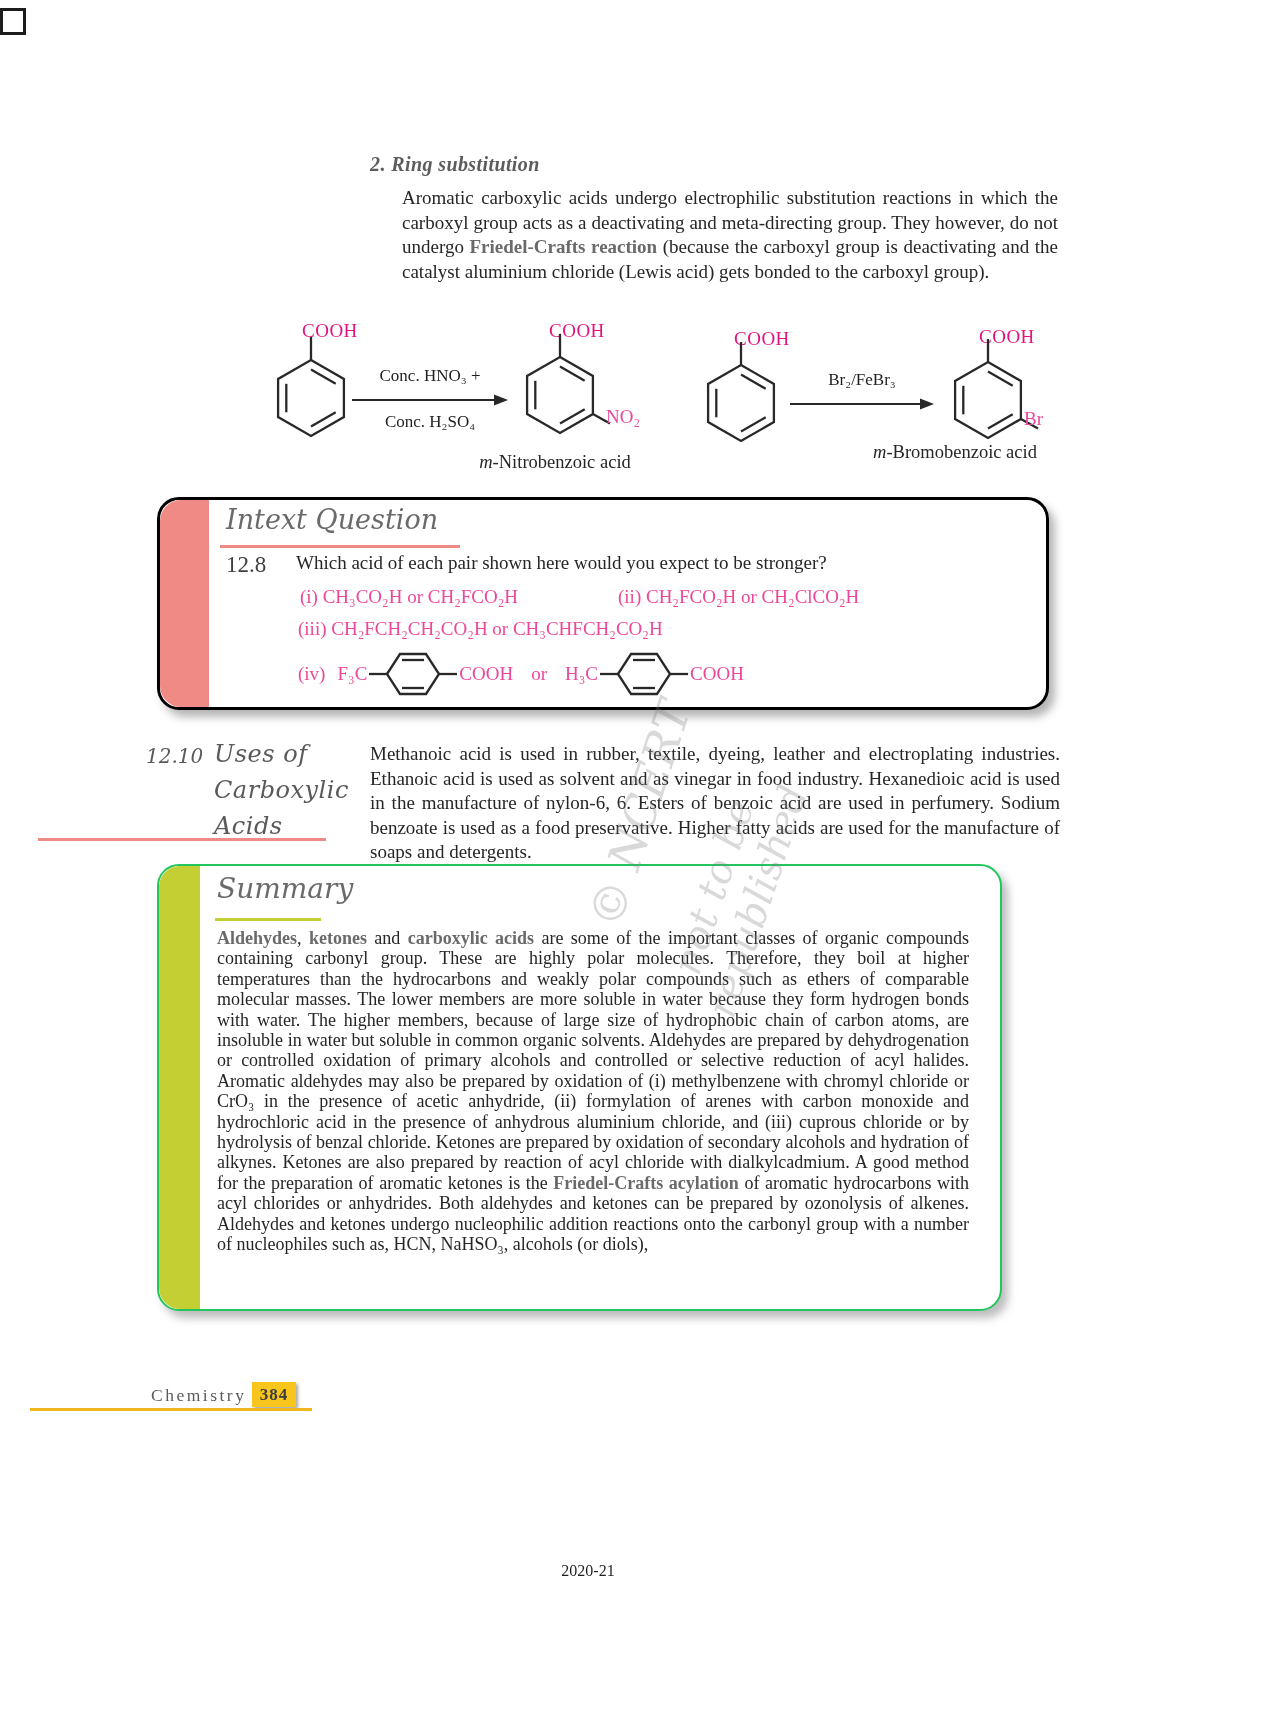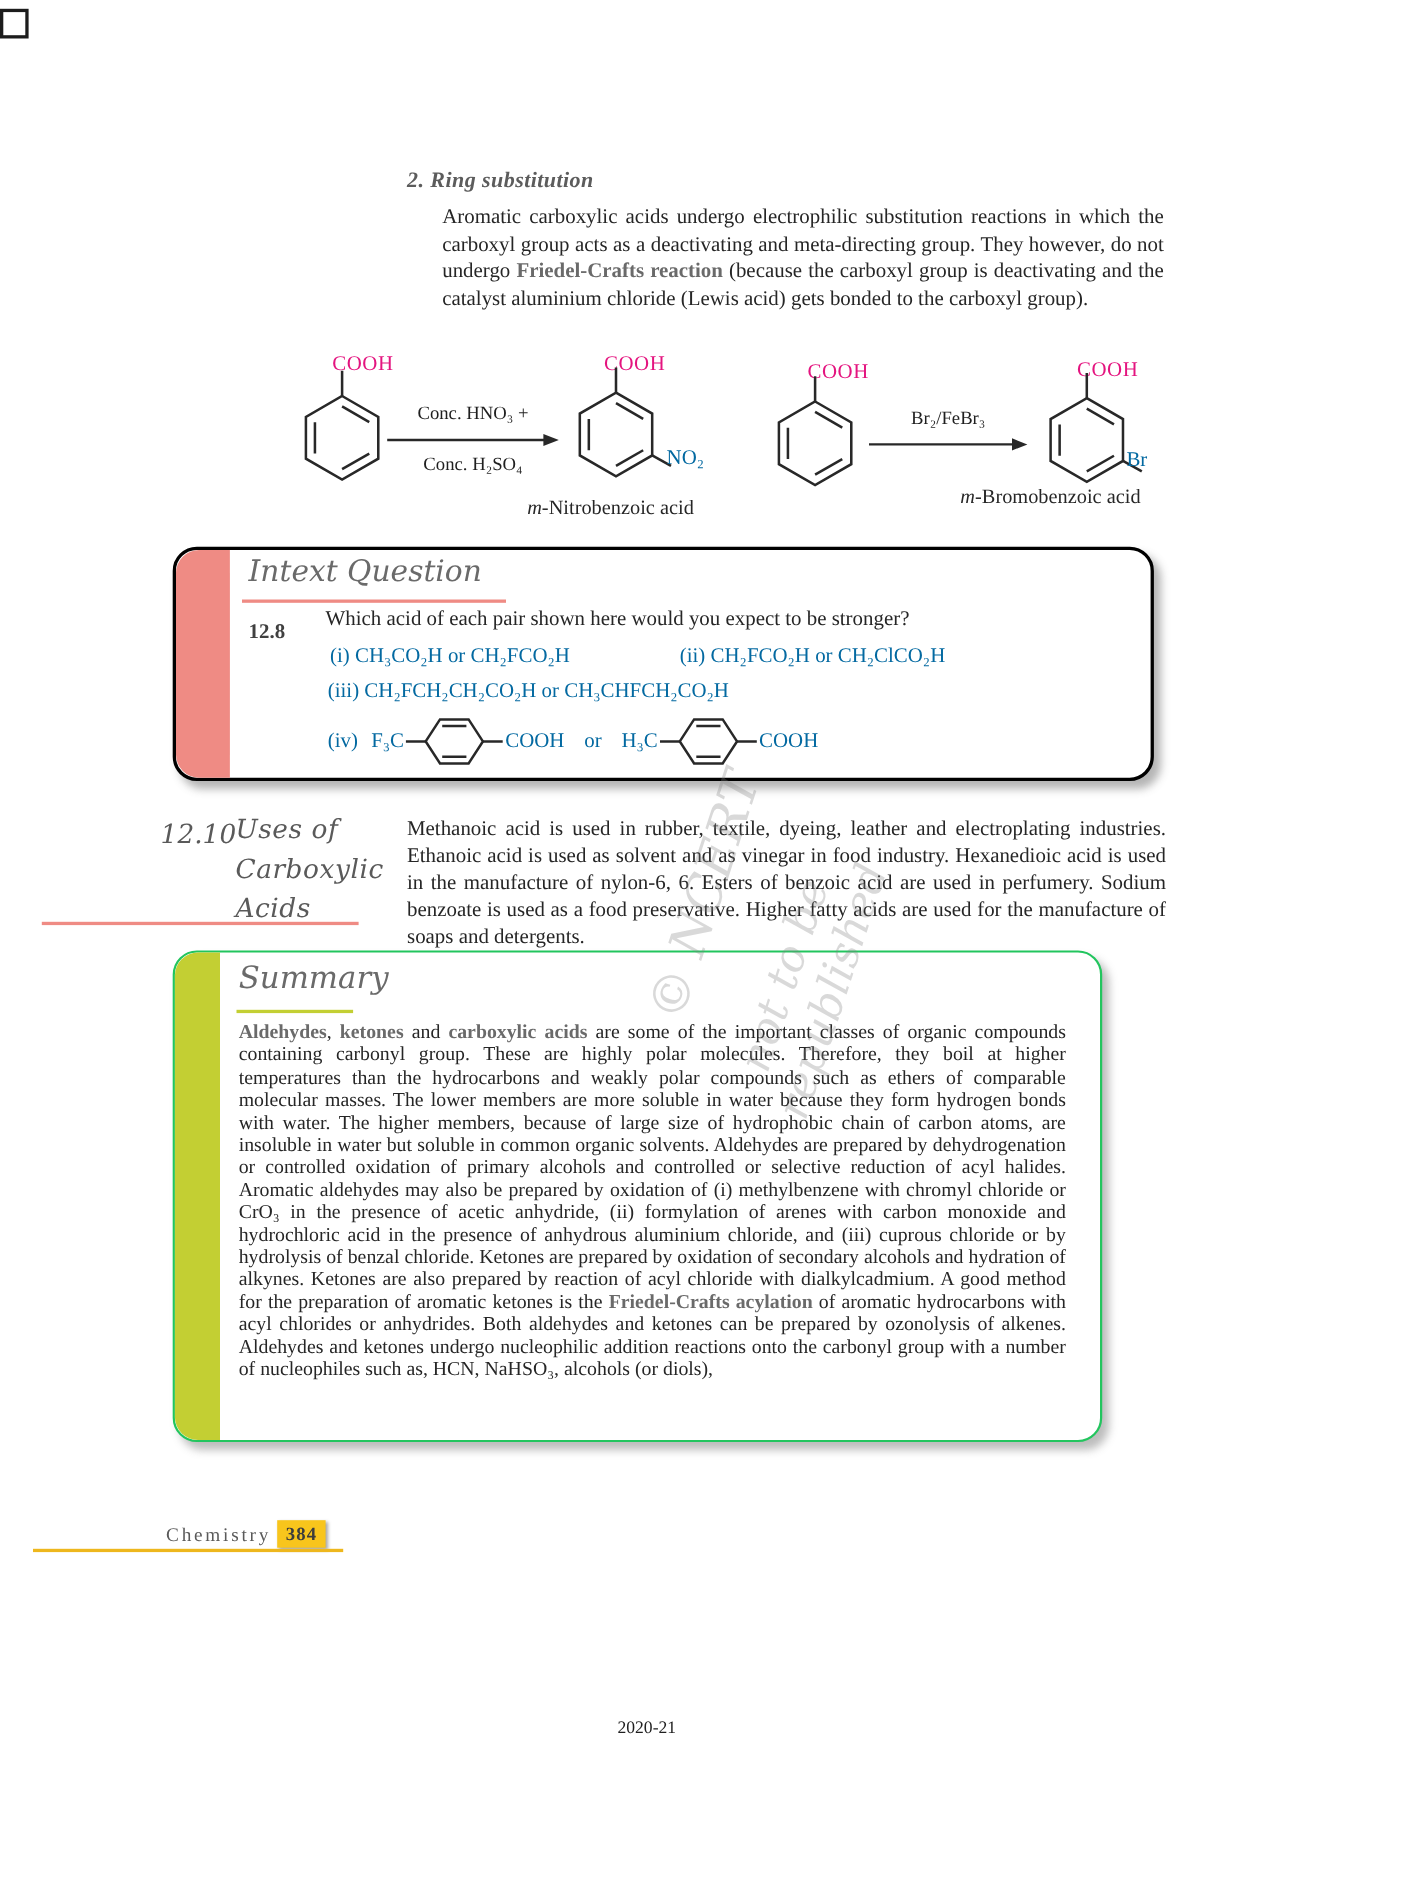--- a/index.html
+++ b/index.html
@@ -11,47 +11,47 @@
   .corner-mark { position:absolute; left:0px; top:8px; width:26px; height:27px;
                  border:3px solid #1c1c1c; background:#fff; }
 
   .sec-heading { font-size:20px; font-weight:bold; font-style:italic; color:#5c5c5c; letter-spacing:.4px; }
   .body-para { font-size:19px; line-height:24.6px; text-align:justify; color:#262626; }
   .bg { font-weight:bold; color:#6a6a6a; }
   .it { font-style:italic; }
 
   .cooh { font-size:19px; color:#e4147f; letter-spacing:.5px; font-family:"Liberation Serif","DejaVu Serif",serif; }
   .reagent { font-size:17px; color:#1f1f1f; text-align:center; display:inline-block; }
-  .formula { font-size:19px; color:#0369a1; }
+  .formula { font-size:19px; color:#ec4899; }
   .caption { font-size:18.5px; color:#262626; text-align:center; display:inline-block; }
 
   .qbox { position:absolute; left:157px; top:497px; width:892px; height:213px;
           background:#fff; border:3px solid #000000; border-radius:22px;
           box-shadow:6px 7px 8px rgba(90,90,90,.45); }
   .qbox-bar { position:absolute; left:0; top:0; width:49px; height:100%;
               background:#ef8b84; border-radius:21px 0 0 21px; }
   .script-heading { font-family:"DejaVu Serif",serif; font-style:italic; color:#6a6a6a; }
   .rule { position:absolute; height:3px; }
   .rule.salmon { background:#ef8b84; }
   .rule.olive { background:#c3cf33; }
-  .qnum { font-size:19px; font-weight:bold; color:#404040;margin-top:12px; }
+  .qnum { font-size:23px; font-weight:normal; color:#404040; }
   .qtext { font-size:19px; color:#262626; }
 
   .iv-row { position:absolute; display:flex; align-items:center; }
   .iv-row .formula { white-space:nowrap;text-align:center; }
 
   .sbox { position:absolute; left:157px; top:864px; width:845px; height:447px;
           background:#fff; border:2px solid #22c55e; border-radius:22px;
           box-shadow:6px 7px 8px rgba(90,90,90,.40); }
   .sbox-bar { position:absolute; left:0; top:0; width:41px; height:100%;
               background:#c3cf33; border-radius:21px 0 0 21px; }
   .summary-para { position:absolute; left:58px; top:62px; width:752px;
                   font-size:18px; line-height:20.4px; text-align:justify; color:#262626; }
 
-  .uses-num { font-family:"DejaVu Serif",serif; font-style:italic; font-size:24px; color:#5a5a5a; }
+  .uses-num { font-family:"DejaVu Serif",serif; font-style:italic; font-size:20px; color:#5a5a5a; }
   .uses-title { font-family:"DejaVu Serif",serif; font-style:italic; font-size:24px; color:#5a5a5a; letter-spacing:.5px; }
 
   .footer-subject { font-size:17.5px; letter-spacing:2.5px; color:#5a5a5a; }
   .page-badge { position:absolute; left:252px; top:1382px; width:44px; height:25px;
                 background:#f8c51c; box-shadow:2px 2px 3px rgba(0,0,0,.35);
                 display:flex; align-items:center; justify-content:center;
                 font-size:17px; font-weight:bold; color:#3c3c3c; letter-spacing:1px; }
   .footer-line { position:absolute; left:30px; top:1408px; width:282px; height:3px; background:#eeb71d; }
   .year { position:absolute; left:0; top:1562px; width:1176px; text-align:center;
           font-size:16px; color:#1f1f1f; }

